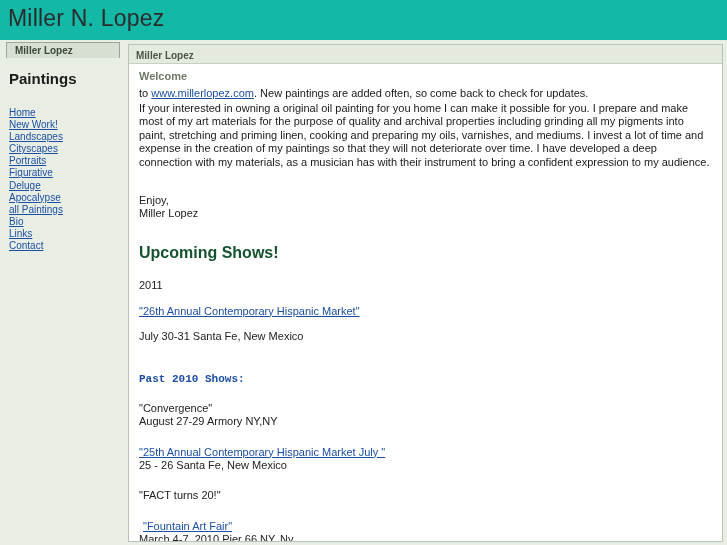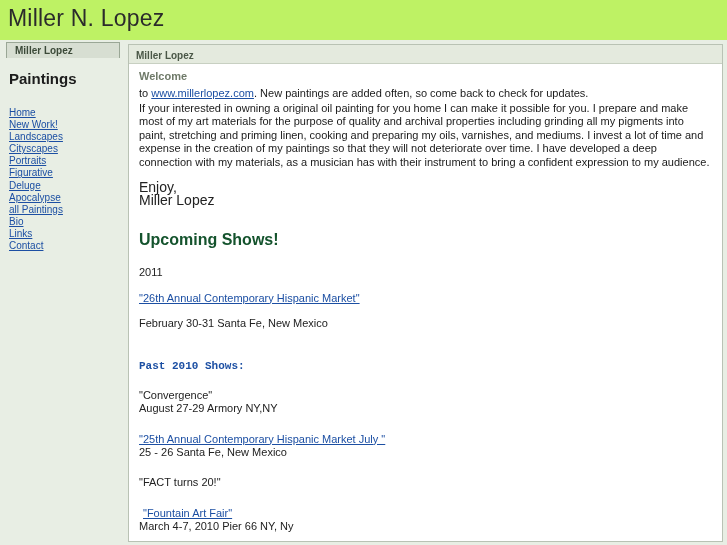--- a/index.html
+++ b/index.html
@@ -19,21 +19,21 @@
     position: relative;
     width: 727px;
     height: 545px;
   }
   
   .site-header {
     position: absolute;
     left: 0; top: 0;
     width: 727px;
     height: 40px;
-    background: #bef264;
+    background: #14b8a6;
   }
   .site-title {
     position: absolute;
     left: 8px;
     top: 5px;
     font-size: 23px;
     font-weight: normal;
     color: #2b2b2b;
     letter-spacing: 0.2px;
     font-family: "Liberation Sans", sans-serif;
@@ -114,22 +114,22 @@
     line-height: 13.6px;
     color: #1a1a1a;
   }
   .intro a {
     color: #1c4fa3;
   }
   .intro p {
     margin: 0 0 1px 0;
   }
   .sig {
-    margin-top: 11px;
-    font-size: 14px;
+    margin-top: 24px;
+    font-size: 11px;
     line-height: 13.6px;
   }
   h2.shows-heading {
     font-size: 16px;
     font-weight: bold;
     margin: 23px 0 0 0;
     color: #14532d;
   }
   .year {
     font-size: 11px;
@@ -221,21 +221,21 @@
       </div>
 
       <h2 class="shows-heading">Upcoming Shows!</h2>
 
       <div class="year">2011</div>
 
       <div class="show-link">
         <a href="#">"26th Annual Contemporary Hispanic Market"</a>
       </div>
 
-      <div class="show-detail">February 30-31 Santa Fe, New Mexico</div>
+      <div class="show-detail">July 30-31 Santa Fe, New Mexico</div>
 
       <div class="past-heading">Past 2010 Shows:</div>
 
       <div class="past-entry">
         <span class="ttl">"Convergence"</span>
         <span class="sub">August 27-29 Armory NY,NY</span>
       </div>
 
       <div class="past-entry">
         <span class="ttl"><a href="#">"25th Annual Contemporary Hispanic Market July "</a></span>

